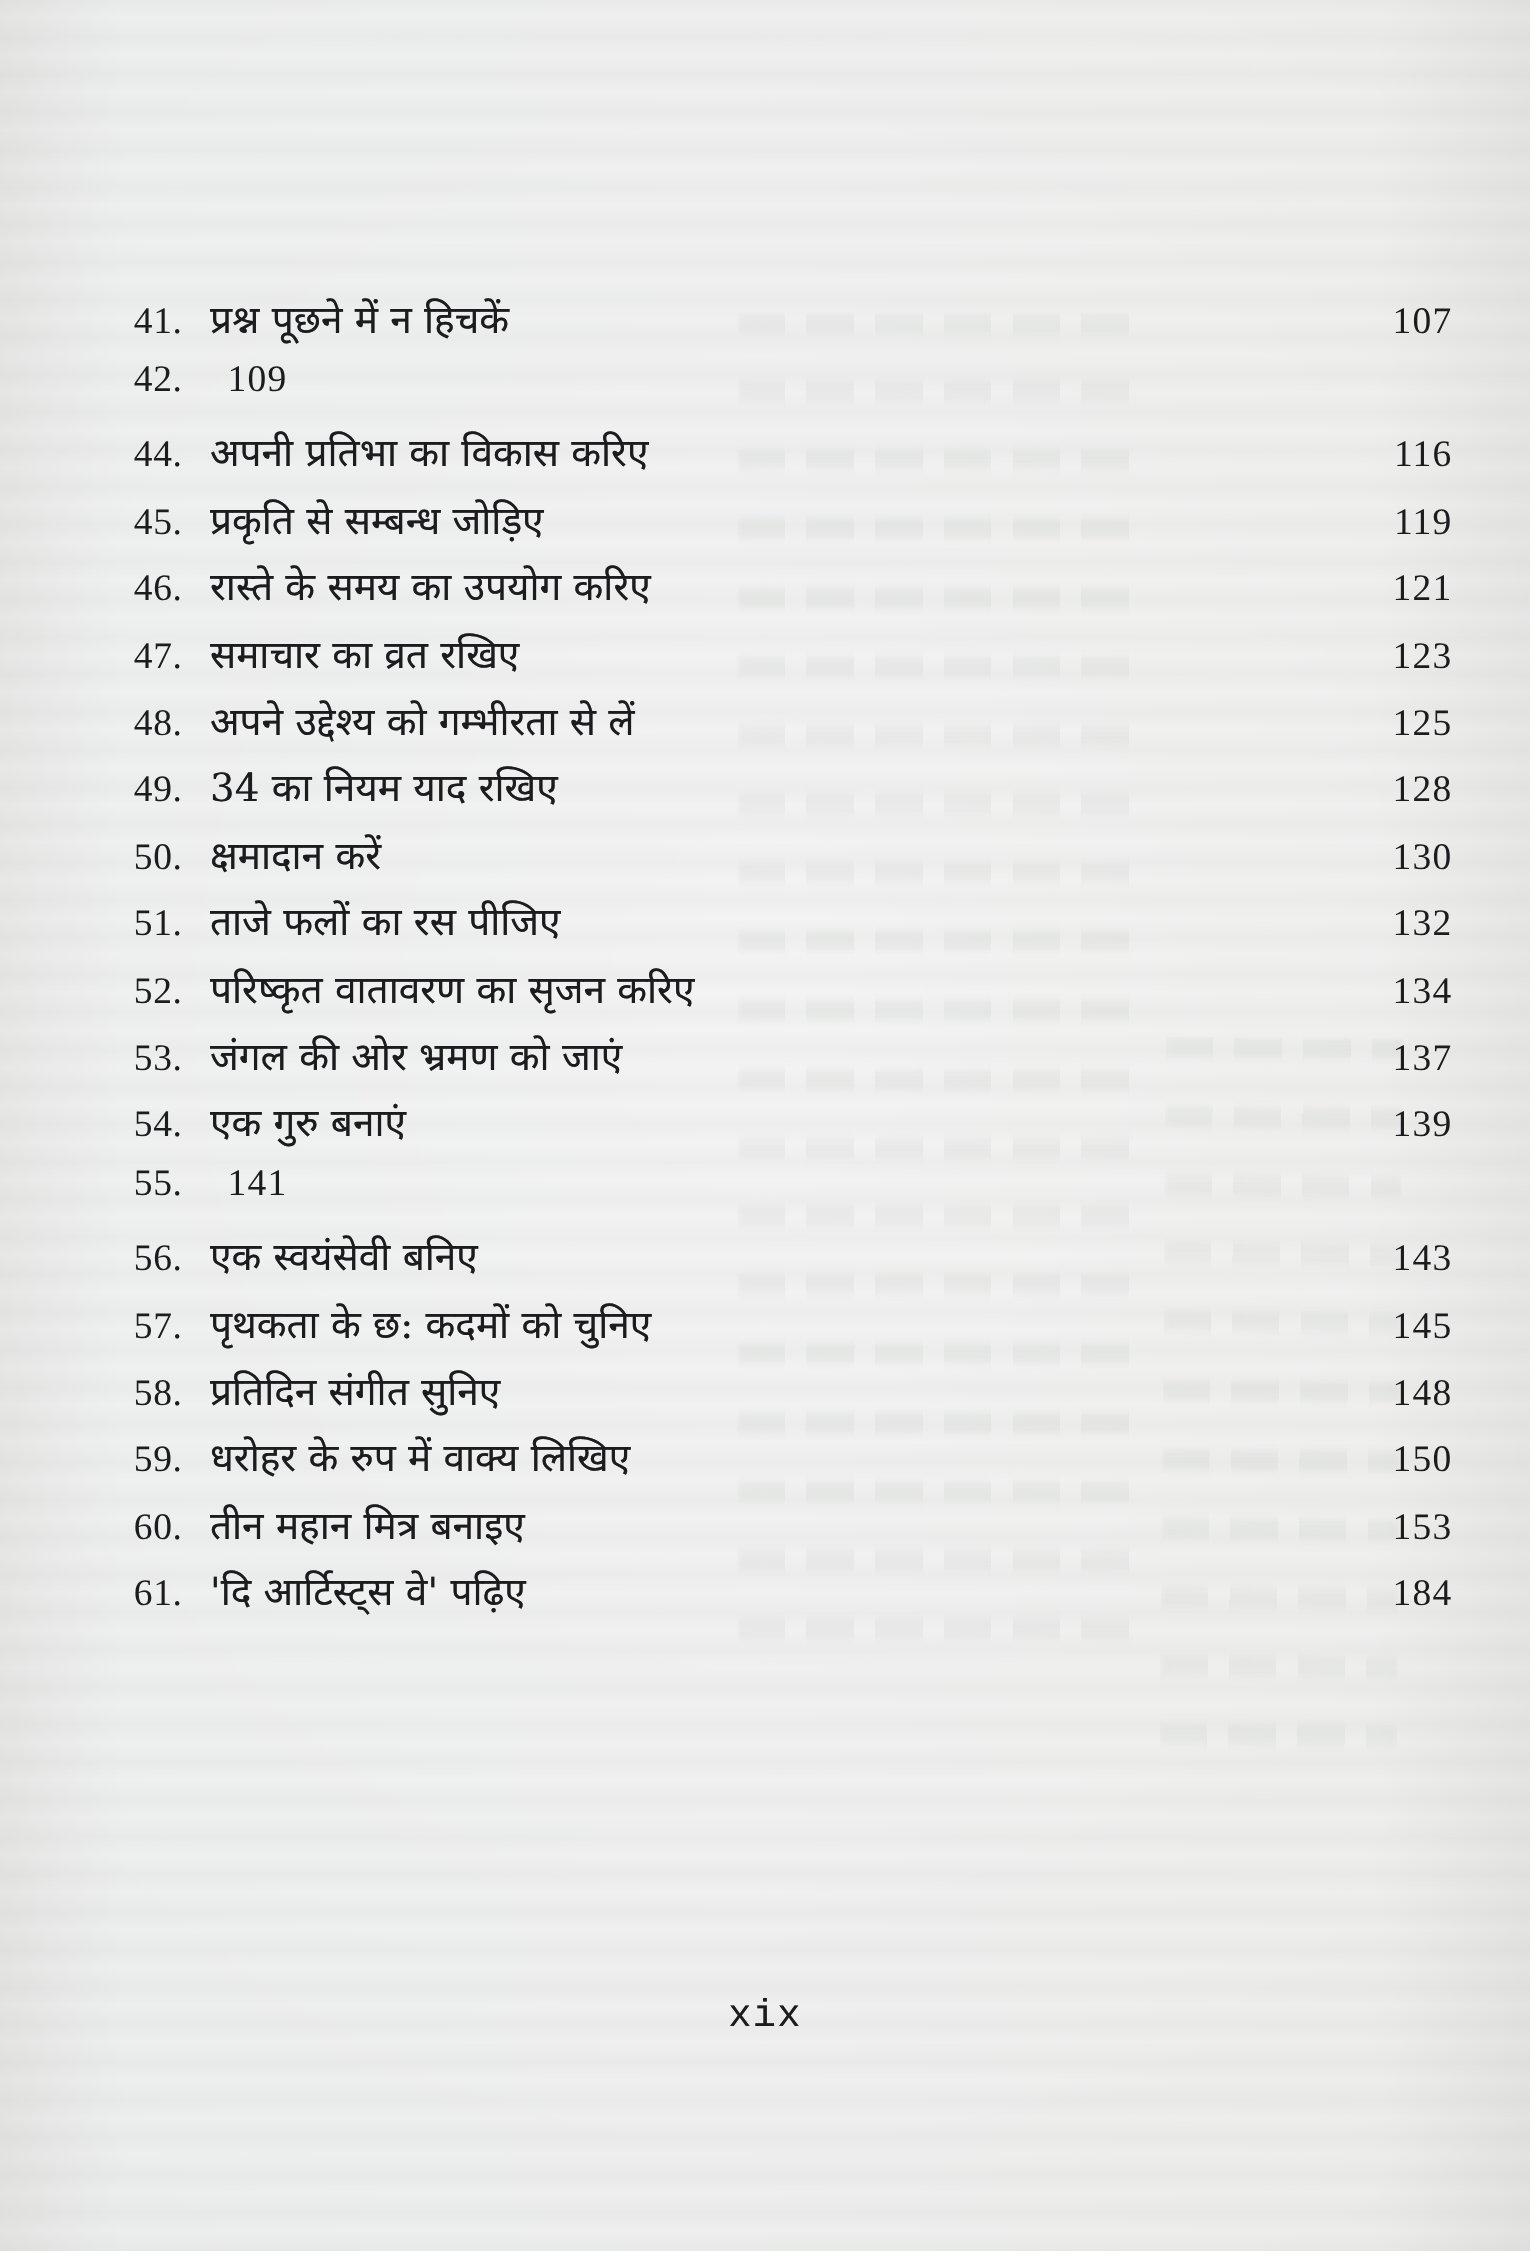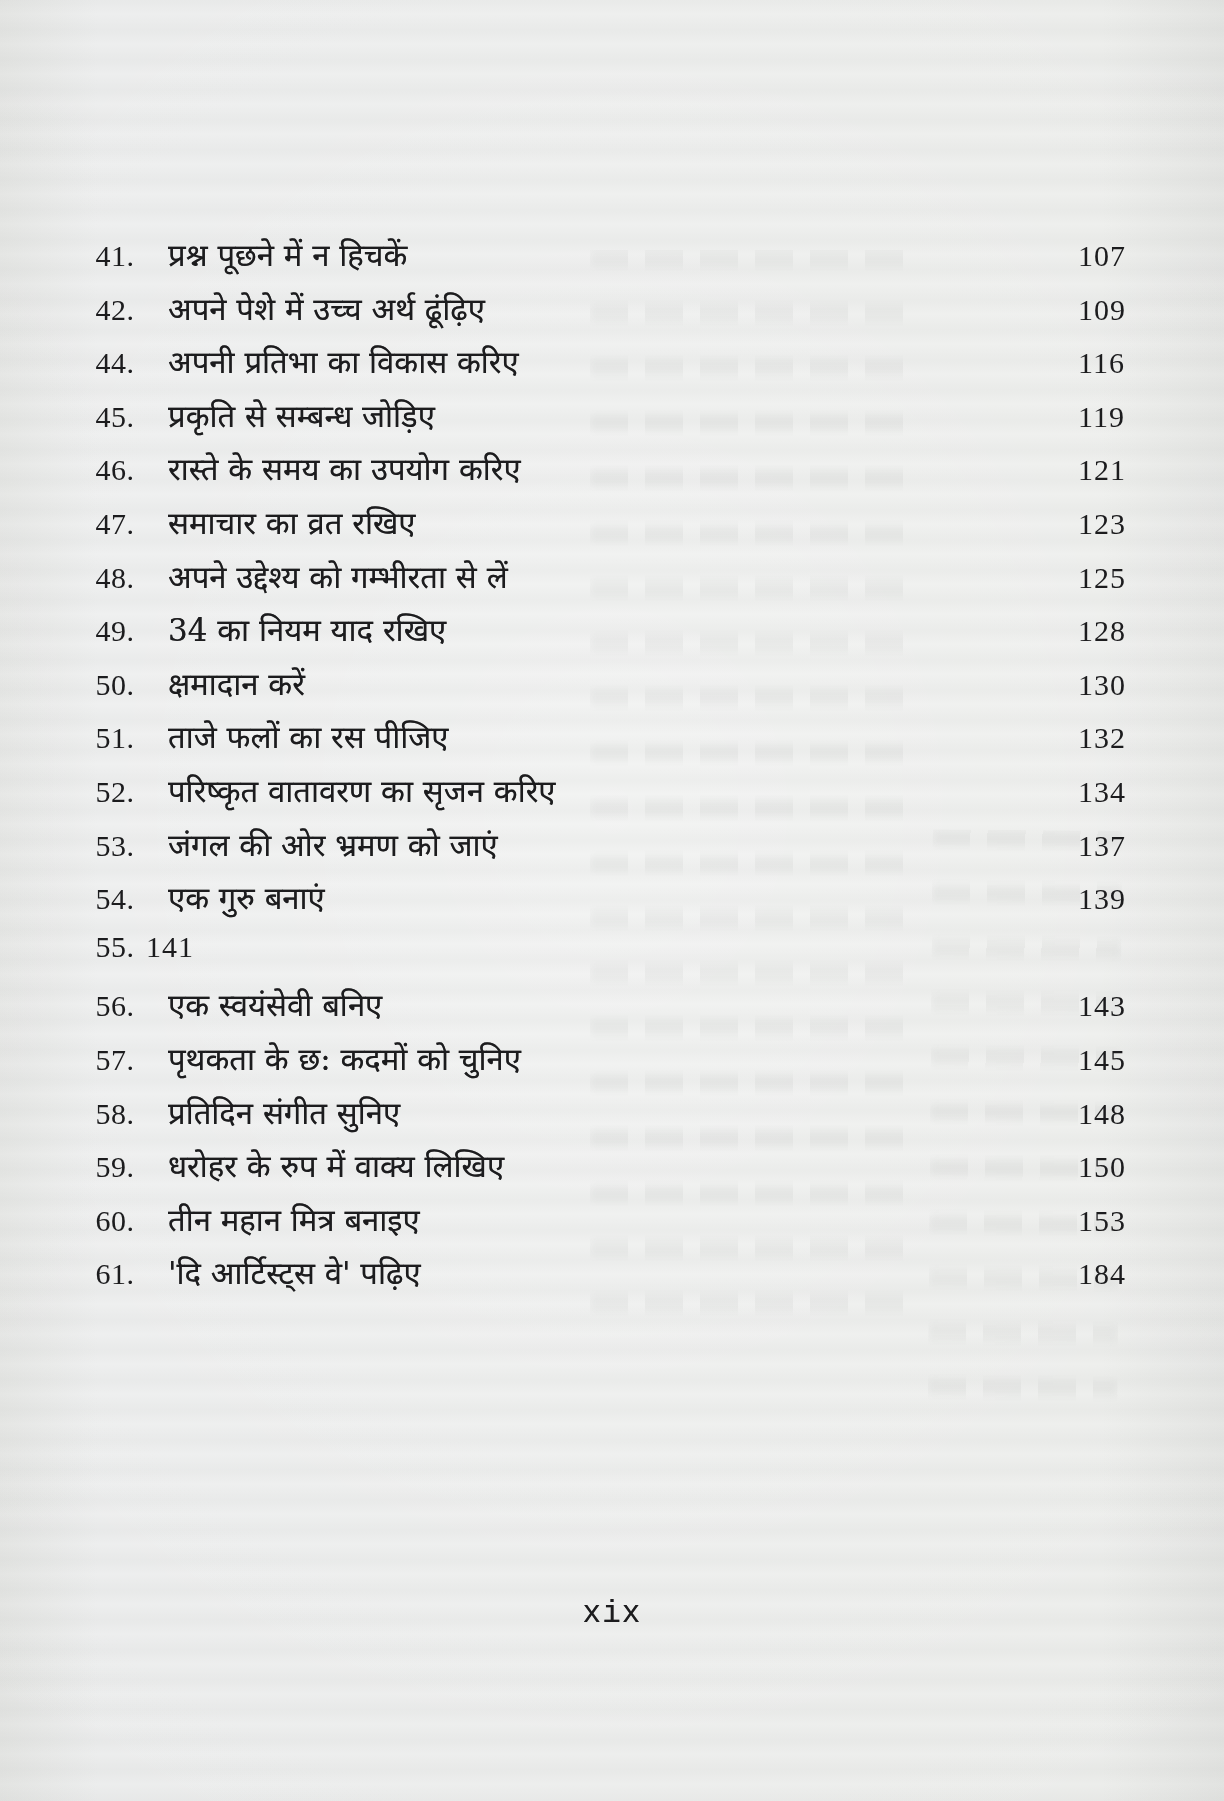--- a/index.html
+++ b/index.html
@@ -59,36 +59,37 @@
     box-sizing: border-box;
   }
   .row {
     display: flex;
     align-items: baseline;
     height: 53.6px;
   }
   .num {
     width: 62px;
     flex: 0 0 62px;
-    text-align: center;
+    text-align: right;
     font-size: 30px;
     font-family: "Liberation Serif", "DejaVu Serif", serif;
     letter-spacing: 0.5px;
   }
   .title {
     flex: 1 1 auto;
     padding-left: 22px;
     font-size: 31px;
     font-family: "DejaVu Serif", "Liberation Serif", serif;
     white-space: nowrap;
     text-shadow: 0 0 0.5px rgba(20,20,20,0.6);
   }
   .pg {
     flex: 0 0 84px;
     width: 84px;
+    text-align: right;
     font-size: 30px;
     font-family: "Liberation Serif", "DejaVu Serif", serif;
     letter-spacing: 1px;
   }
   .footer {
     position: absolute;
     left: 0;
     top: 1596px;
     width: 100%;
     text-align: center;
@@ -108,21 +109,20 @@
 
   <div class="toc">
   <div class="row">
     <span class="num">41.</span>
     <span class="title">प्रश्न पूछने में न हिचकें</span>
     <span class="pg">107</span>
   </div>
 
   <div class="row">
     <span class="num">42.</span>
-    <span class="title">अपने पेशे में उच्च अर्थ ढूंढ़िए</span>
     <span class="pg">109</span>
   </div>
 
 
   <div class="row">
     <span class="num">44.</span>
     <span class="title">अपनी प्रतिभा का विकास करिए</span>
     <span class="pg">116</span>
   </div>
 

